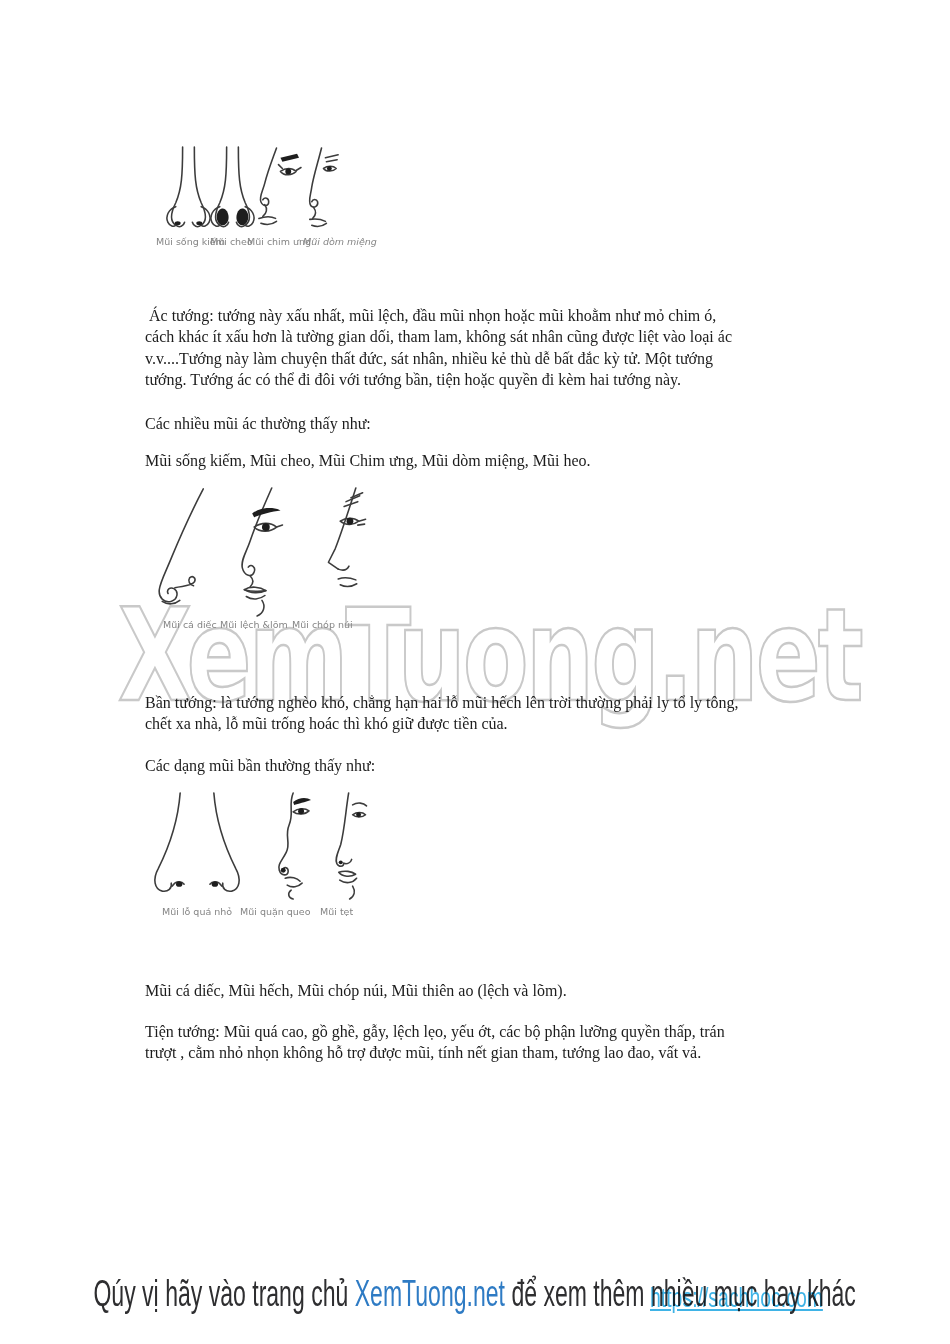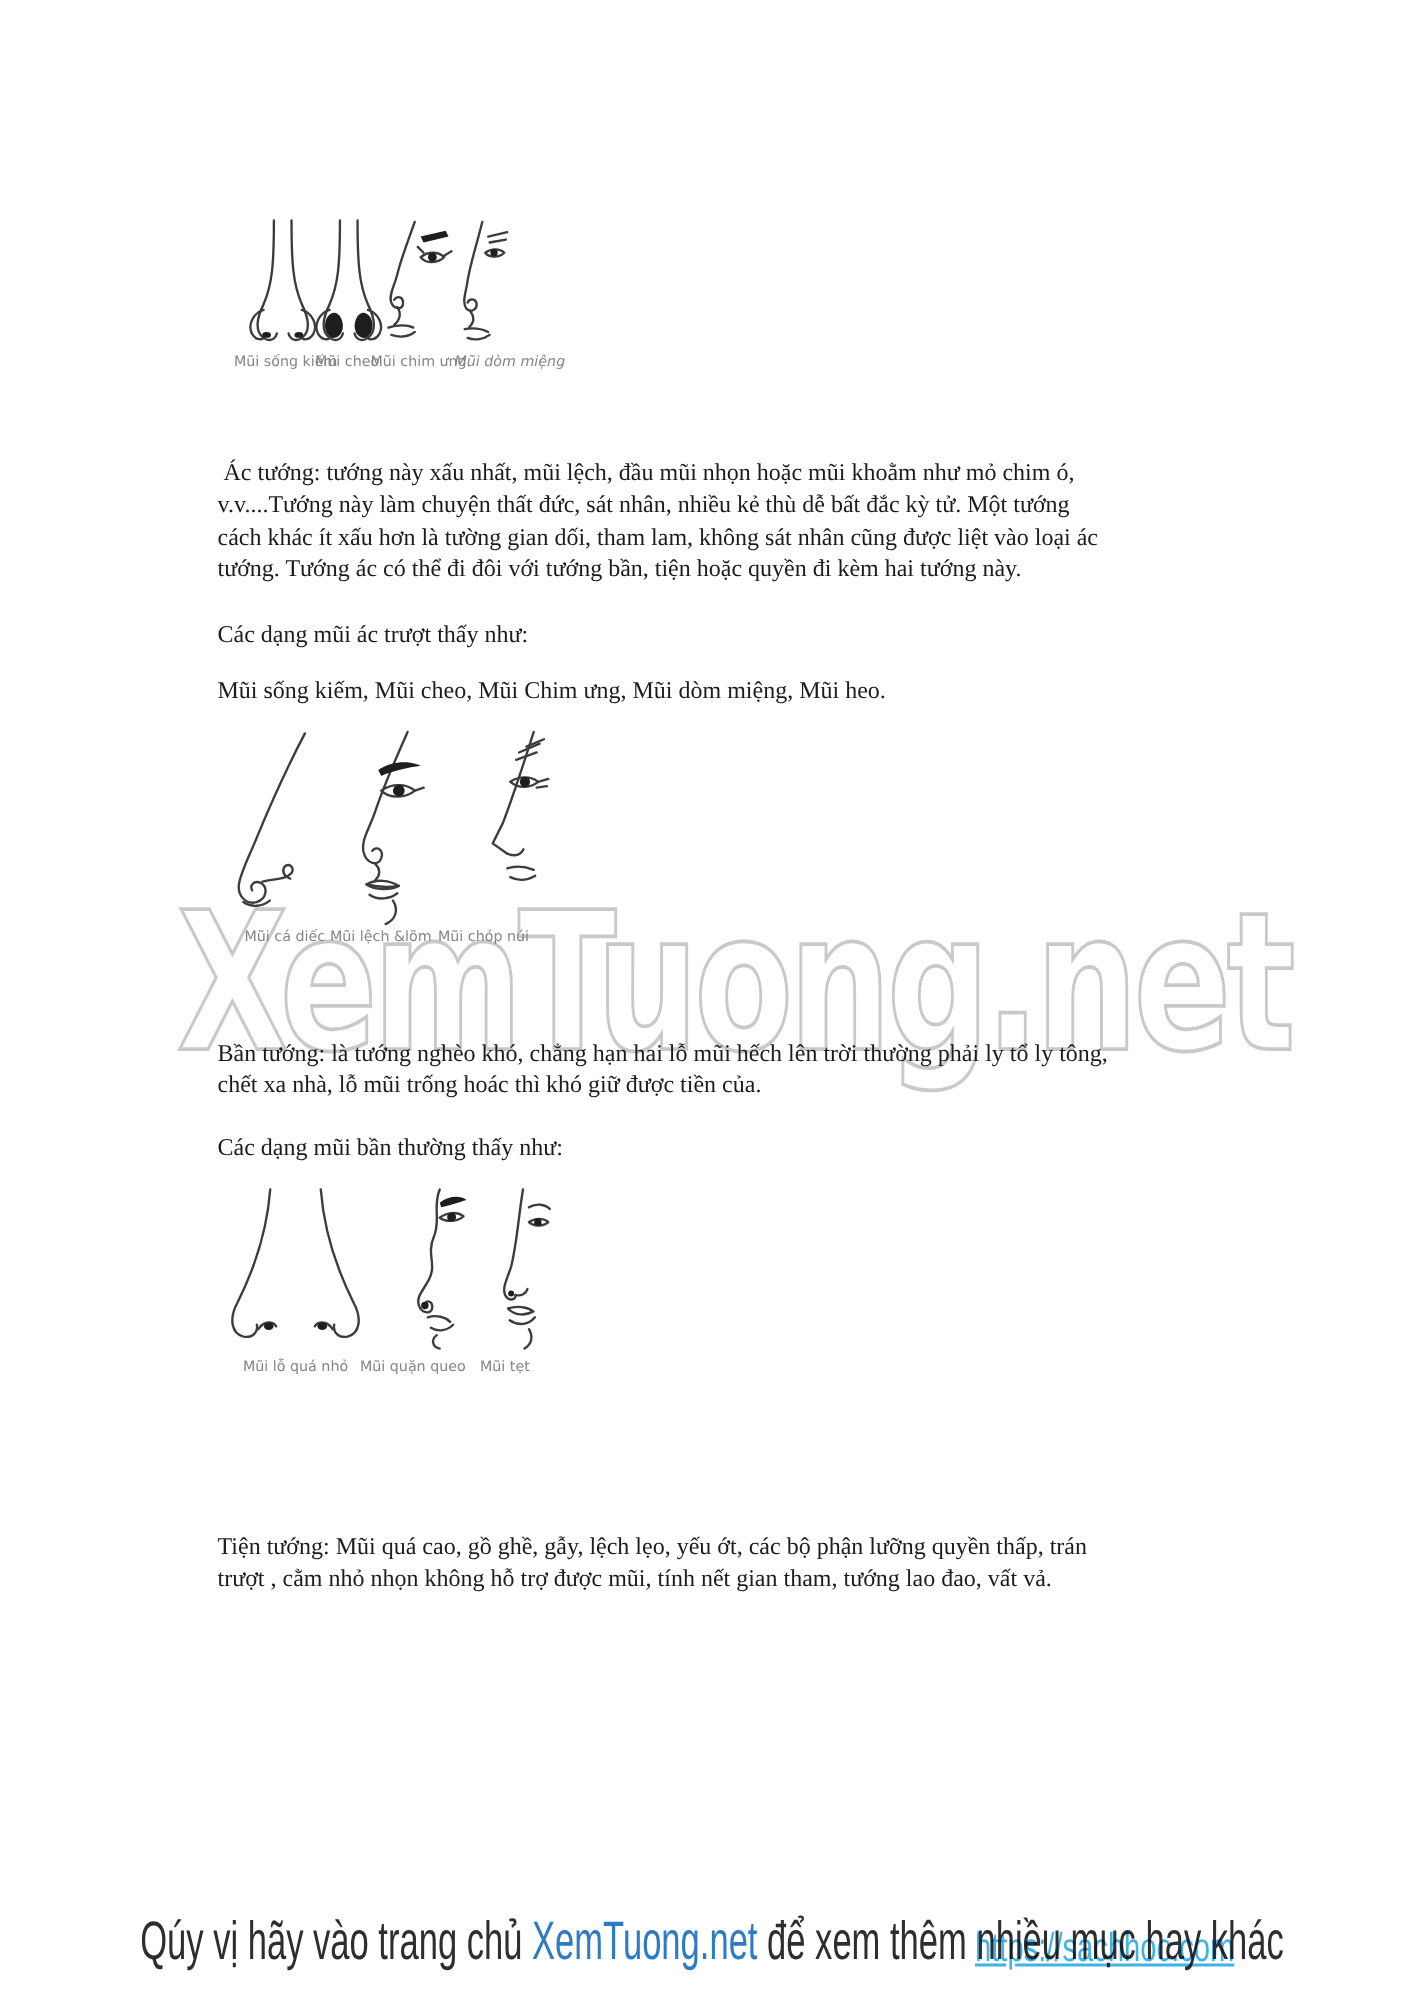--- a/index.html
+++ b/index.html
@@ -119,27 +119,27 @@
       </g>
     </svg>
     <span class="fig-label" style="left:1px;top:90px;">Mũi sống kiếm</span>
     <span class="fig-label" style="left:55px;top:90px;">Mũi cheo</span>
     <span class="fig-label" style="left:92px;top:90px;">Mũi chim ưng</span>
     <span class="fig-label" style="left:148px;top:90px;font-style:italic;">Mũi dòm miệng</span>
   </div>
 
   <div class="tblock" style="top:305px;">
     <div class="tline"> Ác tướng: tướng này xấu nhất, mũi lệch, đầu mũi nhọn hoặc mũi khoằm như mỏ chim ó,</div>
+    <div class="tline">cách khác ít xấu hơn là tường gian dối, tham lam, không sát nhân cũng được liệt vào loại ác</div>
     <div class="tline">v.v....Tướng này làm chuyện thất đức, sát nhân, nhiều kẻ thù dễ bất đắc kỳ tử. Một tướng</div>
-    <div class="tline">cách khác ít xấu hơn là tường gian dối, tham lam, không sát nhân cũng được liệt vào loại ác</div>
     <div class="tline">tướng. Tướng ác có thể đi đôi với tướng bần, tiện hoặc quyền đi kèm hai tướng này.</div>
   </div>
 
   <div class="tblock" style="top:413px;">
-    <div class="tline">Các dạng mũi ác trượt thấy như:</div>
+    <div class="tline">Các nhiều mũi ác thường thấy như:</div>
   </div>
 
   <div class="tblock" style="top:450px;">
     <div class="tline">Mũi sống kiếm, Mũi cheo, Mũi Chim ưng, Mũi dòm miệng, Mũi heo.</div>
   </div>
 
   <div class="figure" style="left:140px;top:486px;width:250px;height:150px;">
     <svg width="240" height="132" viewBox="0 0 240 135">
 
       <g>
@@ -222,20 +222,23 @@
         <path class="sk" d="M212,14 C217,11 223,12 226,15"></path>
         <path class="sk" d="M212,24 C216,21 222,21 225,24 C222,27 215,27 212,24 Z"></path>
         <circle class="fill" cx="218" cy="24" r="2.5"></circle>
       </g>
     </svg>
     <span class="fig-label" style="left:22px;top:115px;">Mũi lỗ quá nhỏ</span>
     <span class="fig-label" style="left:100px;top:115px;">Mũi quặn queo</span>
     <span class="fig-label" style="left:180px;top:115px;">Mũi tẹt</span>
   </div>
 
+  <div class="tblock" style="top:980px;">
+    <div class="tline">Mũi cá diếc, Mũi hếch, Mũi chóp núi, Mũi thiên ao (lệch và lõm).</div>
+  </div>
 
   <div class="tblock" style="top:1021px;">
     <div class="tline">Tiện tướng: Mũi quá cao, gồ ghề, gẫy, lệch lẹo, yếu ớt, các bộ phận lưỡng quyền thấp, trán</div>
     <div class="tline">trượt , cằm nhỏ nhọn không hỗ trợ được mũi, tính nết gian tham, tướng lao đao, vất vả.</div>
   </div>
 
   <div class="footer">
     <div class="footer-inner"><span>Qúy vị hãy vào trang chủ </span><a href="#" class="footer-link">XemTuong.net</a><span> để xem thêm nhiều mục hay khác</span></div>
   </div>
   <a href="#" class="overlay-url">https://sachhoc.com</a>

